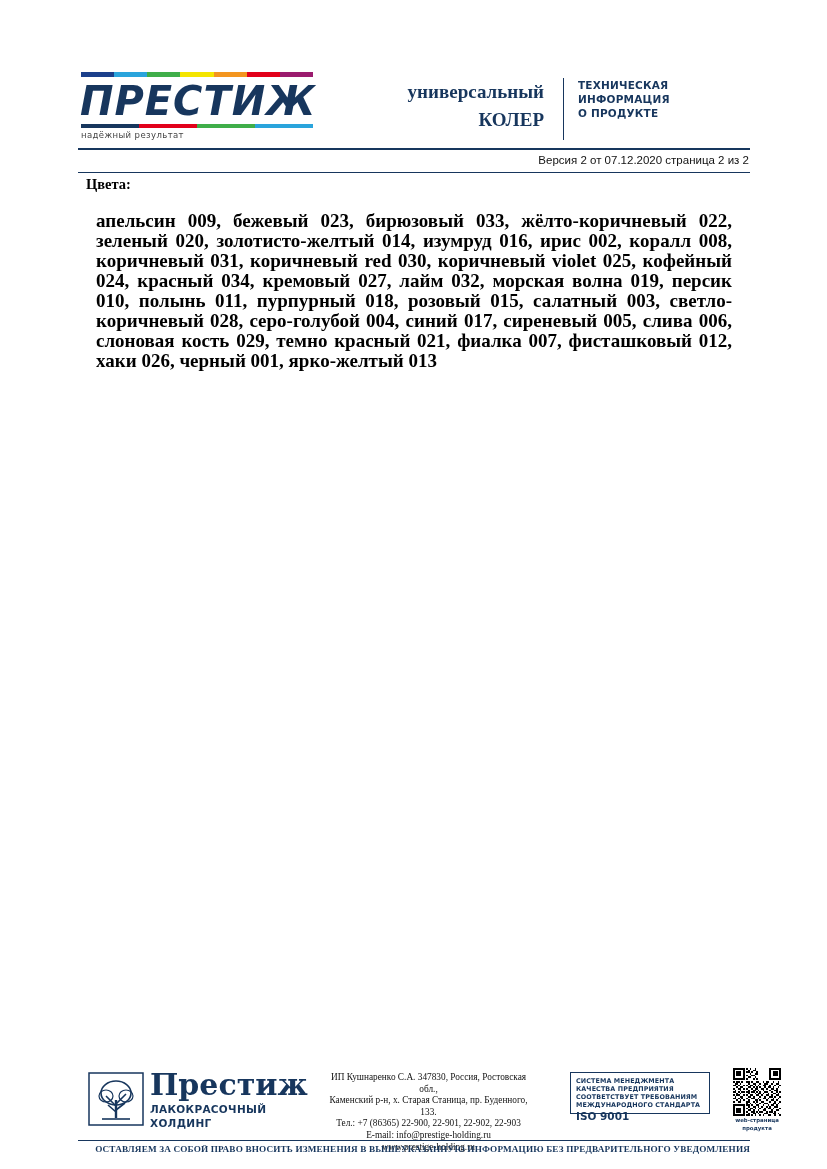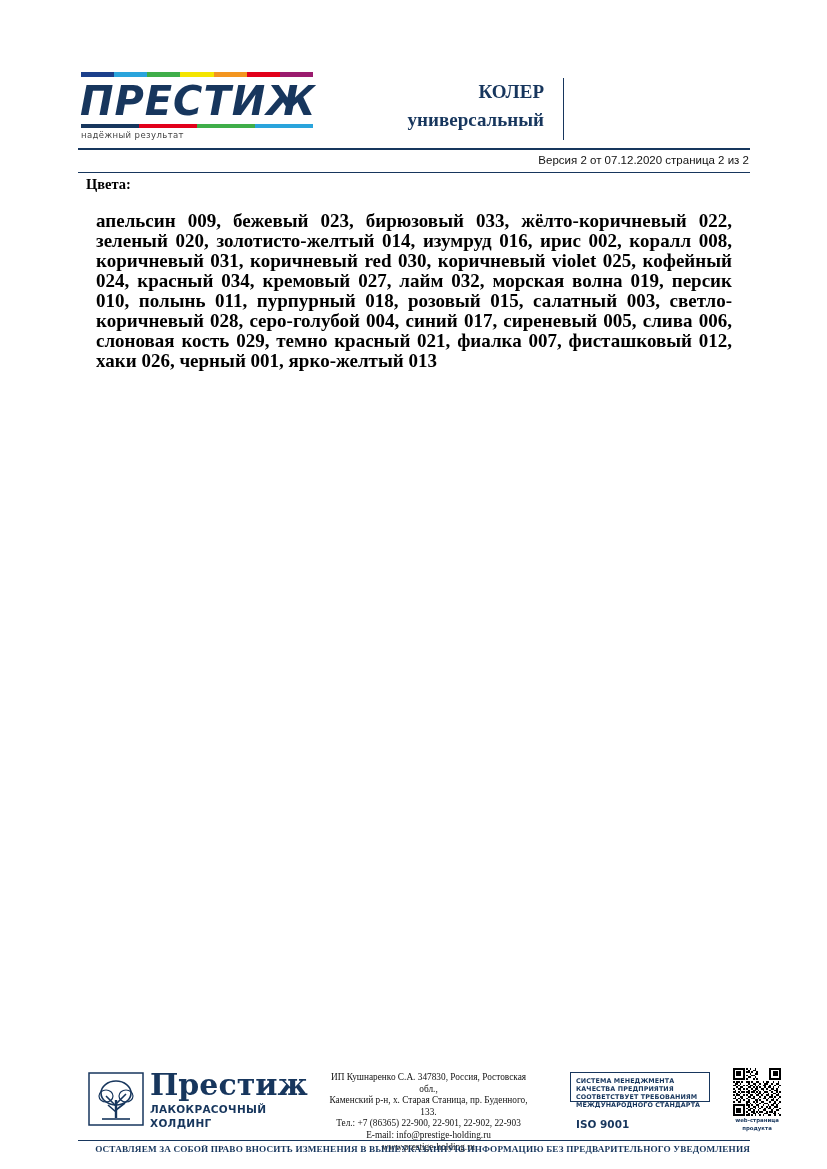--- a/index.html
+++ b/index.html
@@ -217,40 +217,40 @@
     color: #111111;
     line-height: 11.6px;
     text-align: center;
   }
 
   .iso-box {
     position: absolute;
     left: 492px;
     top: 10px;
     width: 140px;
-    height: 30px;
+    height: 42px;
     border: 1px solid #17365d;
     box-sizing: border-box;
     padding: 4px 5px 0 5px;
   }
   .iso-text {
     font-family: "DejaVu Sans", sans-serif;
     font-weight: bold;
     font-size: 6.4px;
     color: #17365d;
     line-height: 8px;
     letter-spacing: 0.1px;
   }
   .iso-standard {
     font-family: "DejaVu Sans", sans-serif;
     font-weight: bold;
     font-size: 10.5px;
     color: #17365d;
     line-height: 12px;
-    margin-top: 9px;
+    margin-top: 1px;
   }
 
   .qr-block {
     position: absolute;
     left: 648px;
     top: 6px;
     width: 62px;
     text-align: center;
   }
   .qr-img { width: 48px; height: 48px; margin: 0 auto; display: block; }
@@ -305,26 +305,31 @@
       <div class="logo-underline">
         <i style="background:#17365d"></i>
           <i style="background:#e2001a"></i>
           <i style="background:#3fae49"></i>
           <i style="background:#2aa4dc"></i>
       </div>
       <div class="logo-tagline">надёжный результат</div>
     </div>
 
     <div class="title-block">
+      <div>универсальный</div>
       <div>КОЛЕР</div>
-      <div>универсальный</div>
     </div>
 
     <div class="divider-v"></div>
 
+    <div class="subtitle-block">
+      <div>ТЕХНИЧЕСКАЯ</div>
+      <div>ИНФОРМАЦИЯ</div>
+      <div>О ПРОДУКТЕ</div>
+    </div>
   </div>
 
   <div class="header-rule"></div>
   <div class="version-line">Версия 2 от 07.12.2020 страница 2 из 2</div>
   <div class="version-rule"></div>
 
   <div class="content">
     <p class="colors-heading">Цвета:</p>
     <p class="colors-list">апельсин 009, бежевый 023, бирюзовый 033, жёлто-коричневый 022, зеленый 020, золотисто-желтый 014, изумруд 016, ирис 002, коралл 008, коричневый 031, коричневый red 030, коричневый violet 025, кофейный 024, красный 034, кремовый 027, лайм 032, морская волна 019, персик 010, полынь 011, пурпурный 018, розовый 015, салатный 003, светло-коричневый 028, серо-голубой 004, синий 017, сиреневый 005, слива 006, слоновая кость 029, темно красный 021, фиалка 007, фисташковый 012, хаки 026, черный 001, ярко-желтый 013</p>
   </div>

